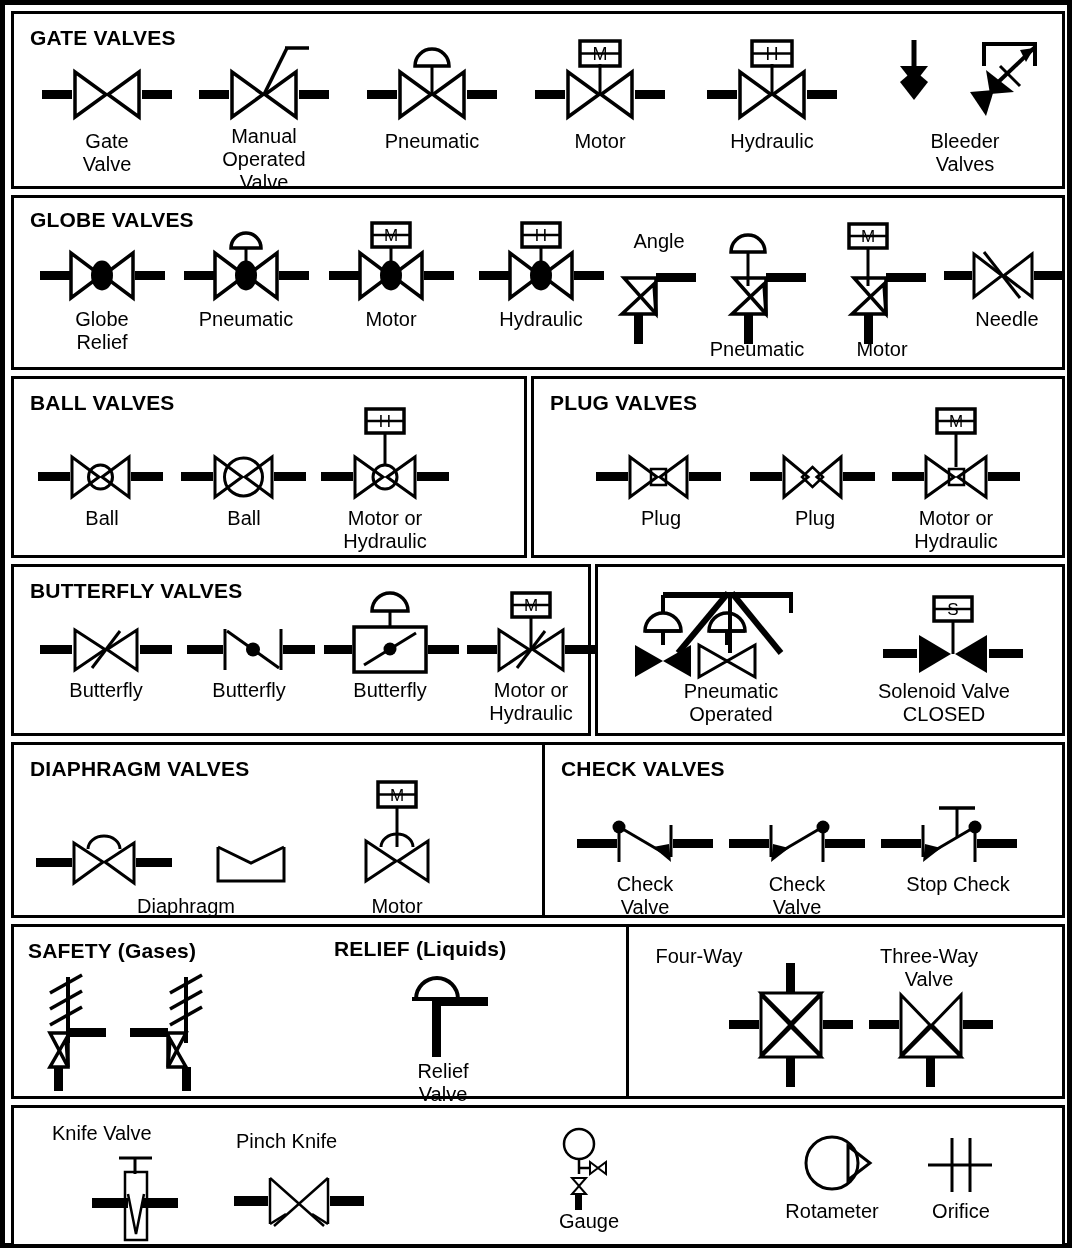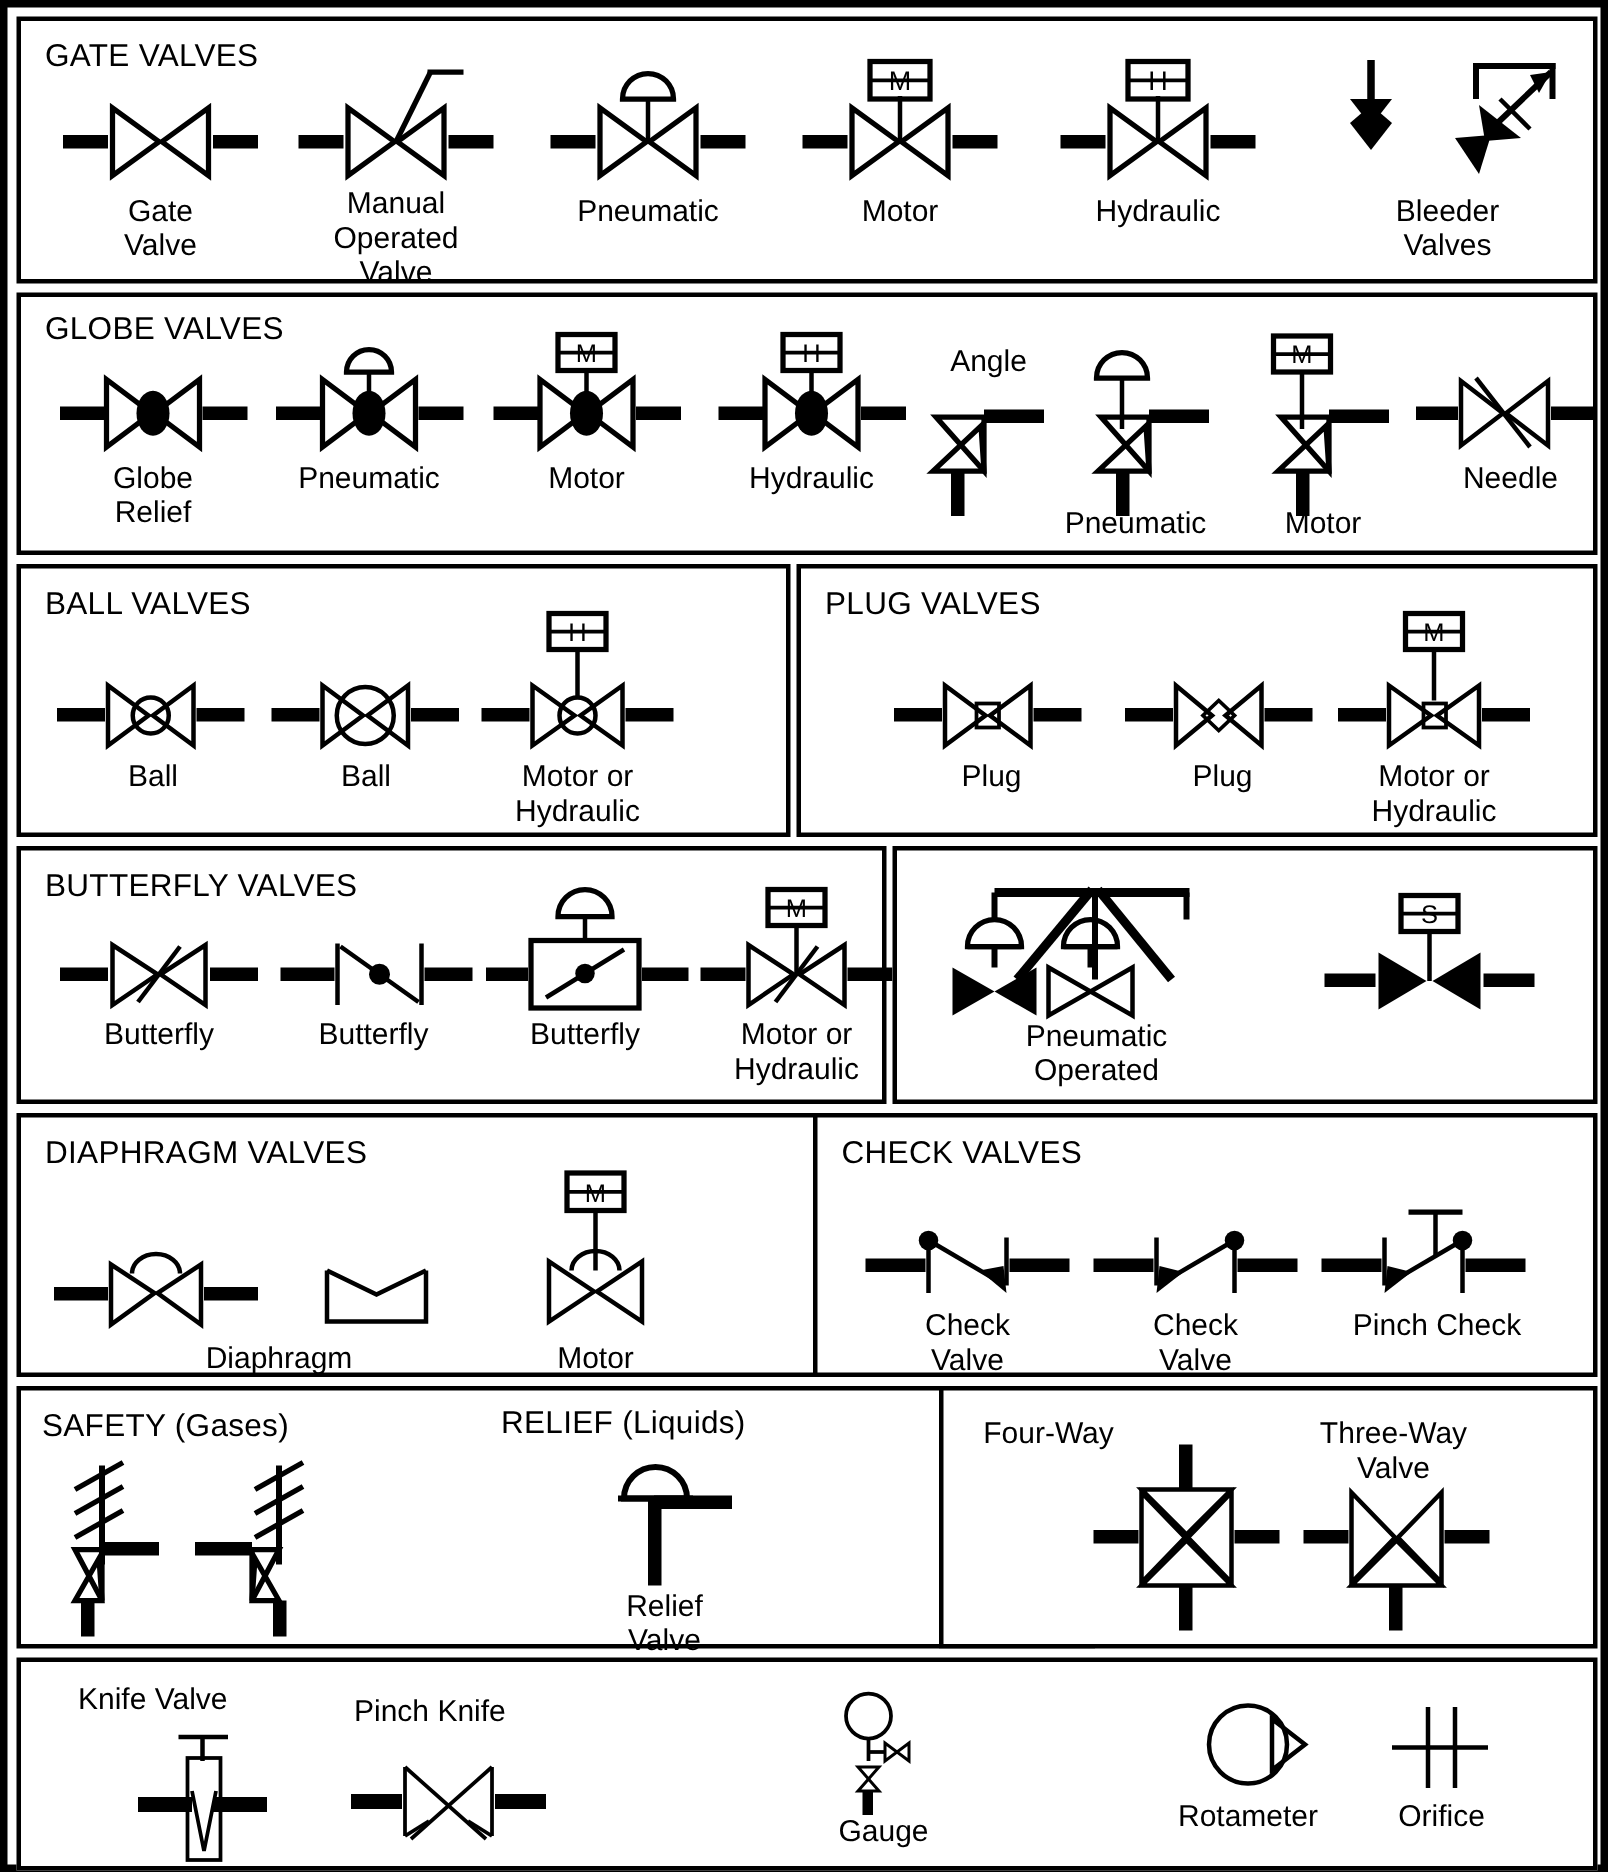--- a/index.html
+++ b/index.html
@@ -17,21 +17,21 @@
     border:5px solid #000;
     background:#fff;
   }
   .panel {
     position:absolute;
     border:3px solid #000;
     background:#fff;
   }
   .sec-title {
     position:absolute;
-    font-weight:normal;
+    font-weight:bold;
     font-size:21px;
     letter-spacing:0.2px;
     white-space:nowrap;
   }
   .cell { position:absolute; }
   .lbl {
     position:absolute;
     font-size:20px;
     line-height:23px;
     text-align:center;
@@ -413,20 +413,22 @@
         <rect x="0" y="56" width="34" height="9" fill="#000"></rect>
         <rect x="106" y="56" width="34" height="9" fill="#000"></rect>
         <polygon points="36,42 36,80 68,61" fill="#000"></polygon>
         <polygon points="104,42 104,80 72,61" fill="#000"></polygon>
         <line x1="70" y1="61" x2="70" y2="28" stroke="#000" stroke-width="3"></line>
         <rect x="51" y="4" width="38" height="24" fill="none" stroke="#000" stroke-width="3.5"></rect>
         <line x1="51" y1="16" x2="89" y2="16" stroke="#000" stroke-width="2.5"></line>
         <text x="70" y="22" font-family="Liberation Sans, sans-serif" font-size="17" text-anchor="middle" fill="#000">S</text>
       </svg>
     </div>
+    <div class="lbl" style="left:346px; top:113px;">Solenoid Valve
+CLOSED</div>
   </div>
 
   <div class="panel" style="left:6px; top:737px; width:548px; height:176px;">
     <div class="sec-title" style="left:16px; top:12px;">DIAPHRAGM VALVES</div>
 
     <div class="cell" style="left:22px; top:92px;">
       <svg width="136" height="52" viewBox="0 0 136 52">
         <rect x="0" y="21" width="36" height="9" fill="#000"></rect>
         <rect x="100" y="21" width="36" height="9" fill="#000"></rect>
         <polygon points="38,6 38,46 67,25" fill="none" stroke="#000" stroke-width="3"></polygon>
@@ -494,21 +496,21 @@
         <rect x="96" y="36" width="40" height="9" fill="#000"></rect>
         <line x1="42" y1="22" x2="42" y2="54" stroke="#000" stroke-width="3"></line>
         <line x1="94" y1="24" x2="94" y2="59" stroke="#000" stroke-width="3"></line>
         <circle cx="94" cy="24" r="6.5" fill="#000"></circle>
         <line x1="92" y1="25" x2="46" y2="52" stroke="#000" stroke-width="3"></line>
         <polygon points="42,59 44,41 60,45" fill="#000"></polygon>
         <line x1="76" y1="4" x2="76" y2="34" stroke="#000" stroke-width="3"></line>
         <line x1="58" y1="5" x2="94" y2="5" stroke="#000" stroke-width="3.5"></line>
       </svg>
     </div>
-    <div class="lbl" style="left:413px; top:128px;">Pinch Check</div>
+    <div class="lbl" style="left:413px; top:128px;">Stop Check</div>
   </div>
 
   <div class="panel" style="left:6px; top:919px; width:719px; height:175px;">
     <div class="sec-title" style="left:14px; top:12px;">SAFETY (Gases)</div>
     <div class="sec-title" style="left:320px; top:10px;">RELIEF (Liquids)</div>
 
     <div class="cell" style="left:16px; top:44px;">
       <svg width="110" height="120" viewBox="0 0 110 120">
         <line x1="38" y1="6" x2="38" y2="72" stroke="#000" stroke-width="4"></line>
         <line x1="20" y1="22" x2="52" y2="4" stroke="#000" stroke-width="3.5"></line>

